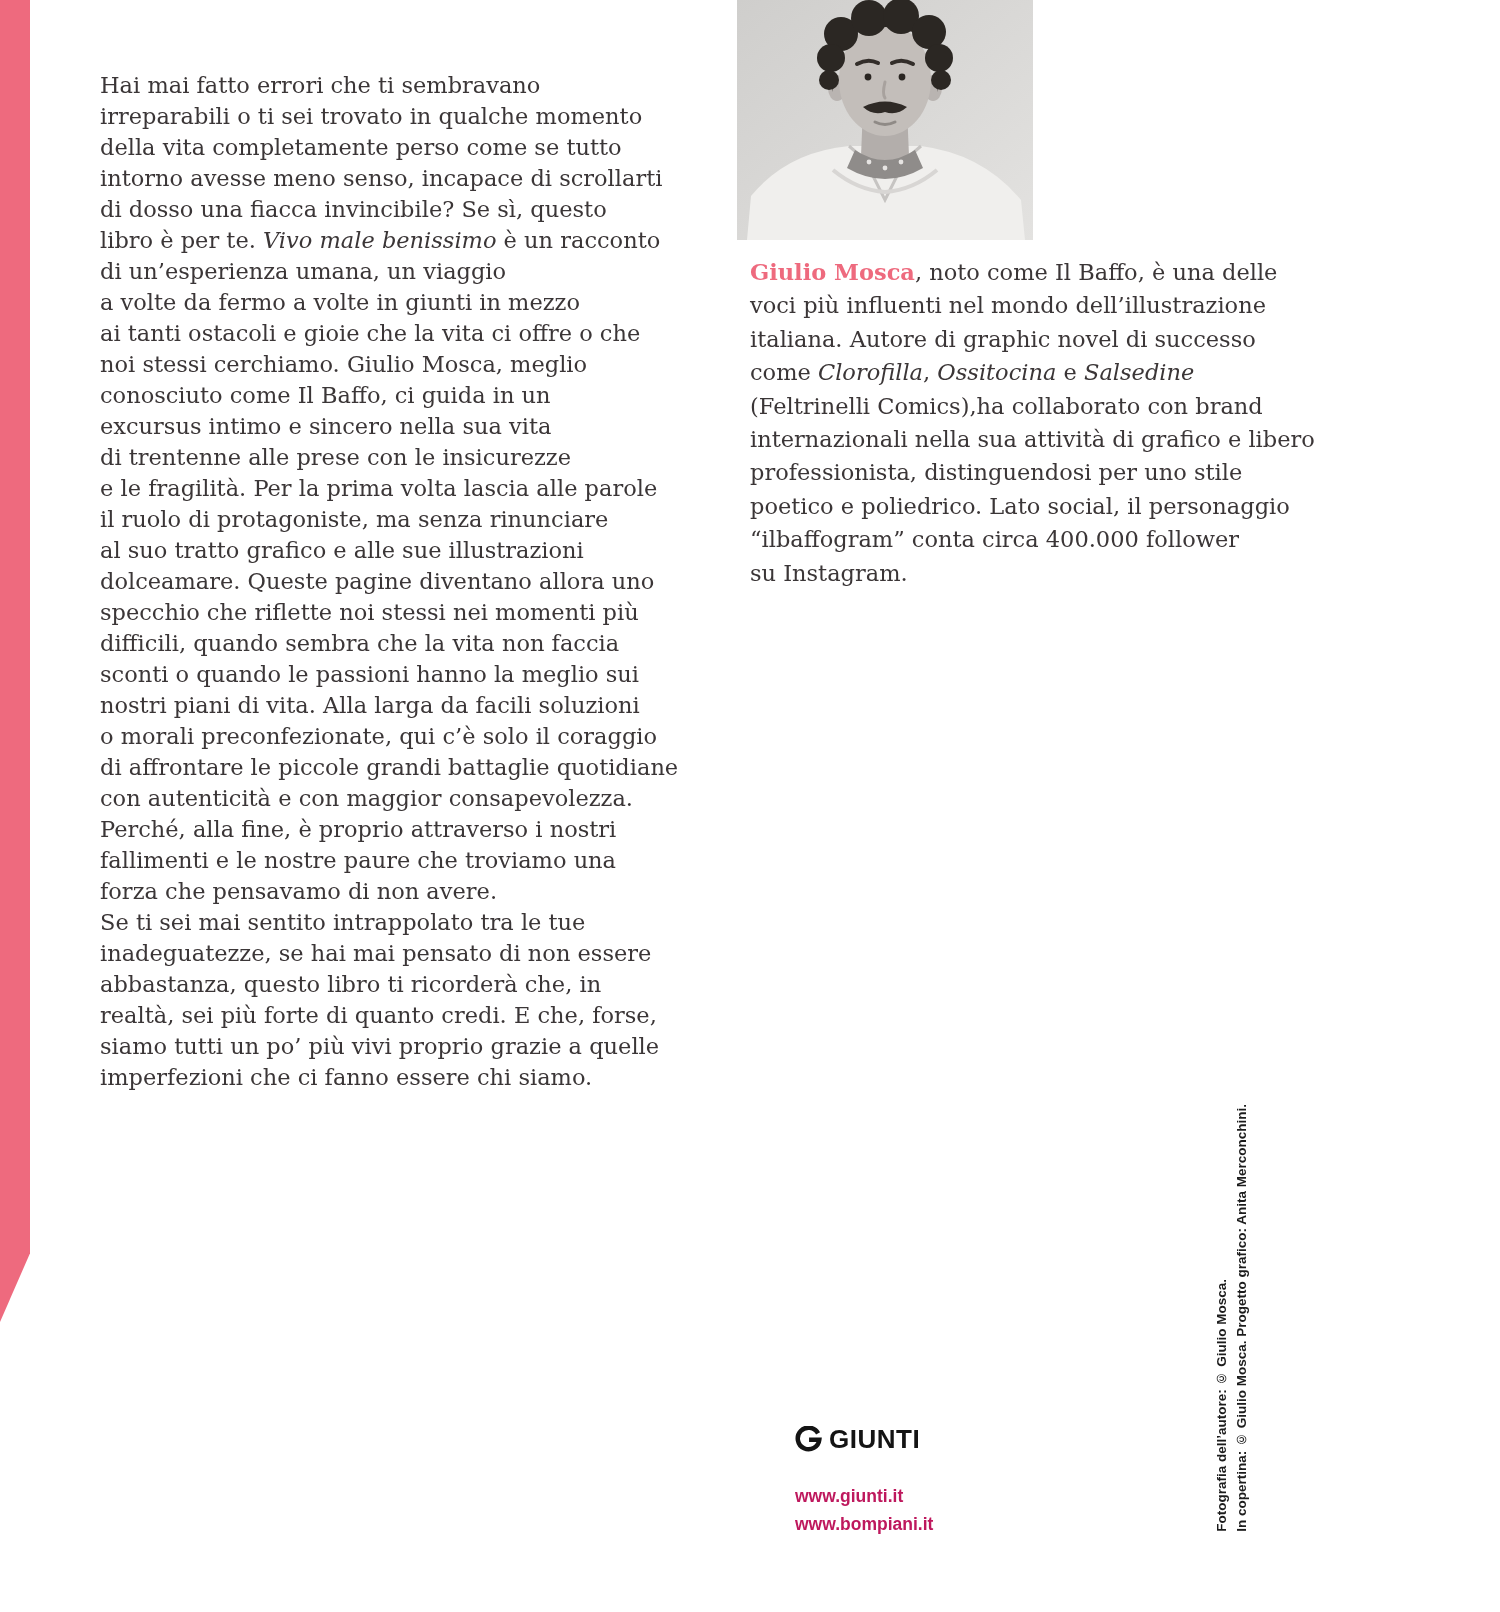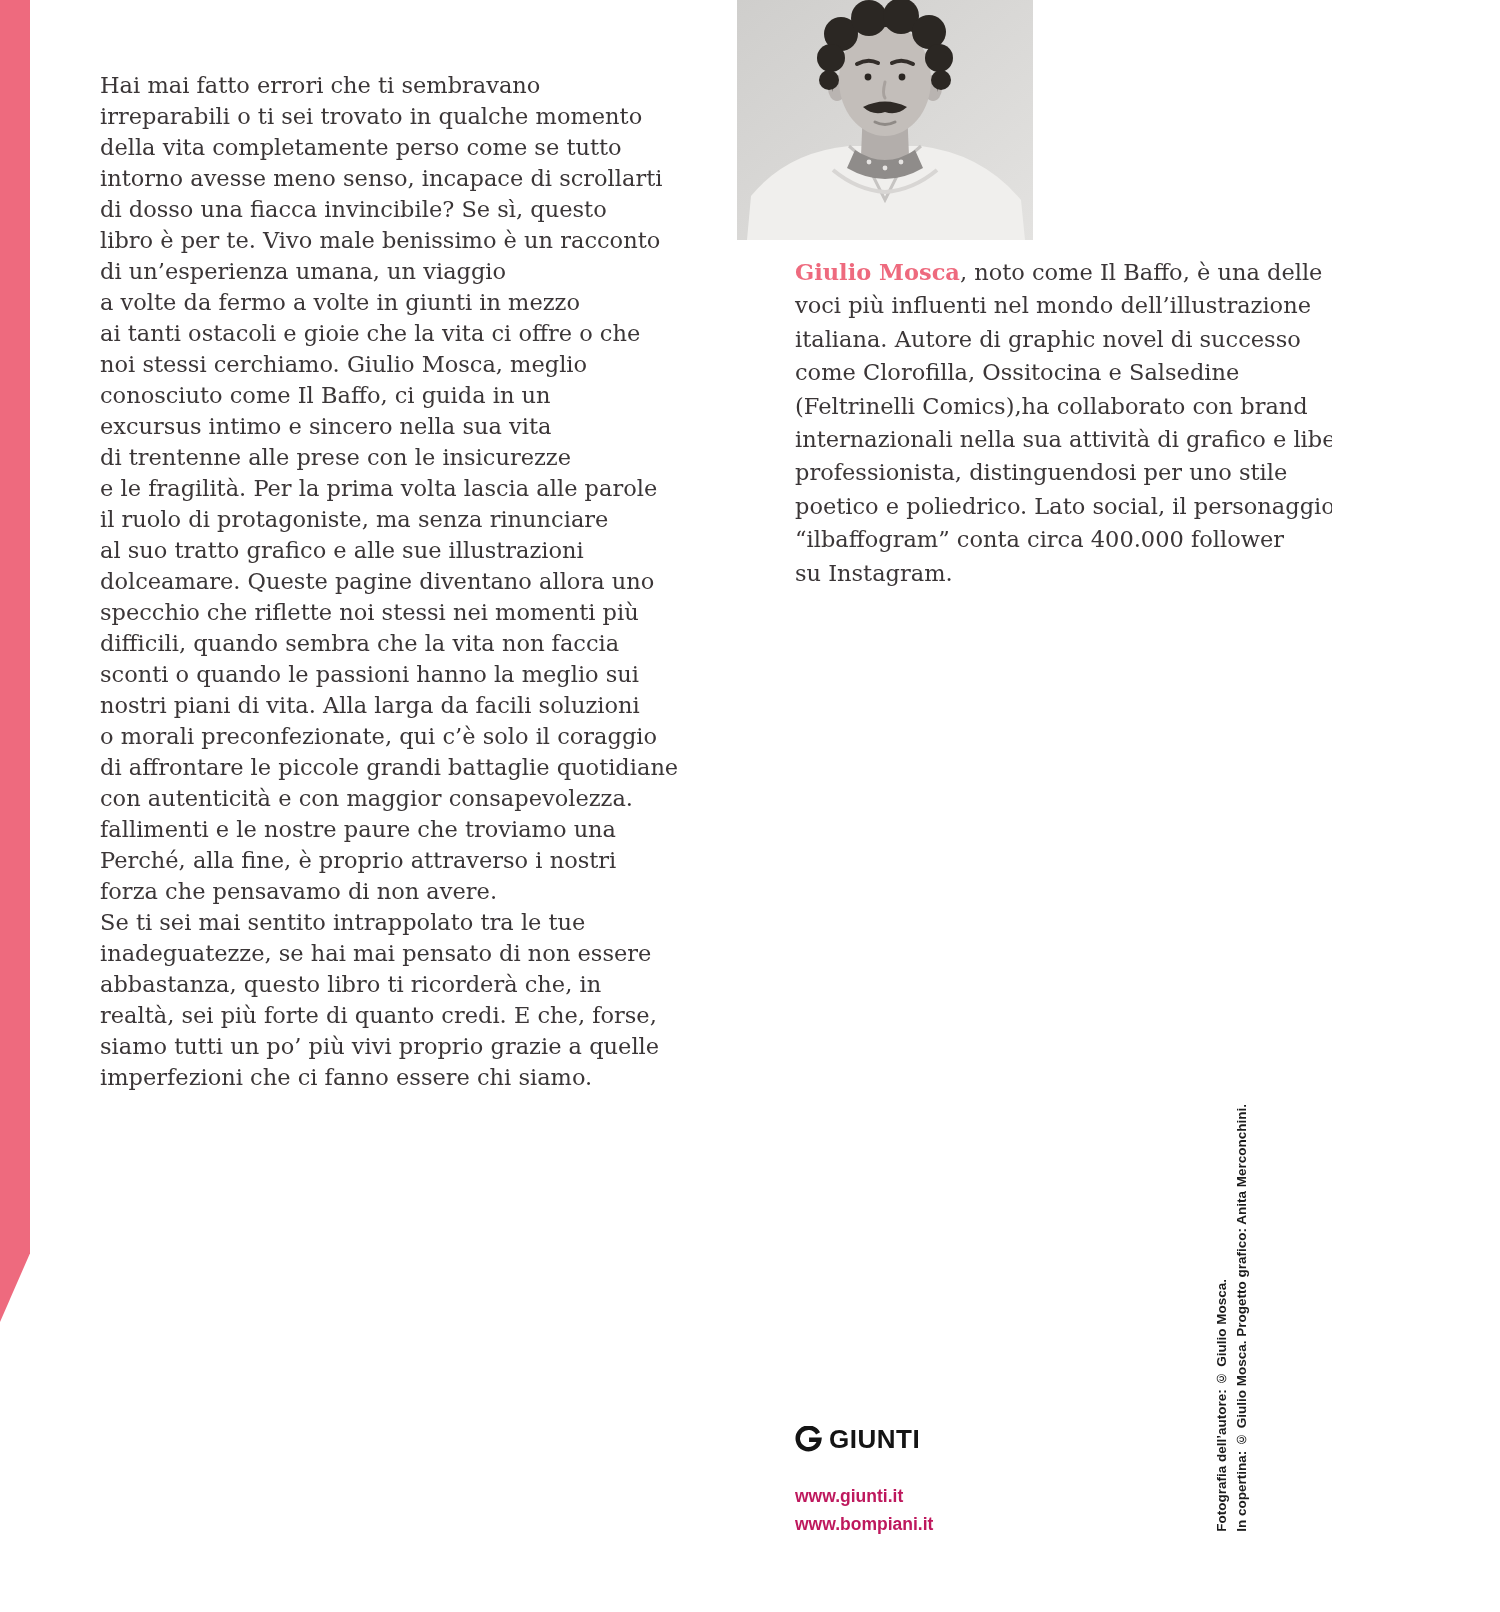--- a/index.html
+++ b/index.html
@@ -22,27 +22,27 @@
   .synopsis{
     position:absolute;
     left:100px; top:70px;
     width:640px;
     font-size:22.5px;
     line-height:31px;
     font-weight:400;
   }
   .bio{
     position:absolute;
-    left:795px; top:256px;
+    left:750px; top:256px;
     width:600px;
     font-size:22.5px;
     line-height:33.4px;
   }
   .text-line{white-space:nowrap;}
-  .seg-i{}
+  .seg-i{font-style:italic;}
   .seg-a{color:var(--accent,#ee6a7e);font-weight:700;}
   .photo{
     position:absolute;
     left:737px; top:0;
     width:296px; height:240px;
     background:#dadada;
     overflow:hidden;
   }
   .photo svg{display:block;width:100%;height:100%;}
   .publisher{
@@ -97,22 +97,22 @@
       <div class="text-line"><span>il ruolo di protagoniste, ma senza rinunciare</span></div>
       <div class="text-line"><span>al suo tratto grafico e alle sue illustrazioni</span></div>
       <div class="text-line"><span>dolceamare. Queste pagine diventano allora uno</span></div>
       <div class="text-line"><span>specchio che riflette noi stessi nei momenti più</span></div>
       <div class="text-line"><span>difficili, quando sembra che la vita non faccia</span></div>
       <div class="text-line"><span>sconti o quando le passioni hanno la meglio sui</span></div>
       <div class="text-line"><span>nostri piani di vita. Alla larga da facili soluzioni</span></div>
       <div class="text-line"><span>o morali preconfezionate, qui c’è solo il coraggio</span></div>
       <div class="text-line"><span>di affrontare le piccole grandi battaglie quotidiane</span></div>
       <div class="text-line"><span>con autenticità e con maggior consapevolezza.</span></div>
+      <div class="text-line"><span>Perché, alla fine, è proprio attraverso i nostri</span></div>
       <div class="text-line"><span>fallimenti e le nostre paure che troviamo una</span></div>
-      <div class="text-line"><span>Perché, alla fine, è proprio attraverso i nostri</span></div>
       <div class="text-line"><span>forza che pensavamo di non avere.</span></div>
       <div class="text-line"><span>Se ti sei mai sentito intrappolato tra le tue</span></div>
       <div class="text-line"><span>inadeguatezze, se hai mai pensato di non essere</span></div>
       <div class="text-line"><span>abbastanza, questo libro ti ricorderà che, in</span></div>
       <div class="text-line"><span>realtà, sei più forte di quanto credi. E che, forse,</span></div>
       <div class="text-line"><span>siamo tutti un po’ più vivi proprio grazie a quelle</span></div>
       <div class="text-line"><span>imperfezioni che ci fanno essere chi siamo.</span></div>
     </div>
 
   <div class="photo">

